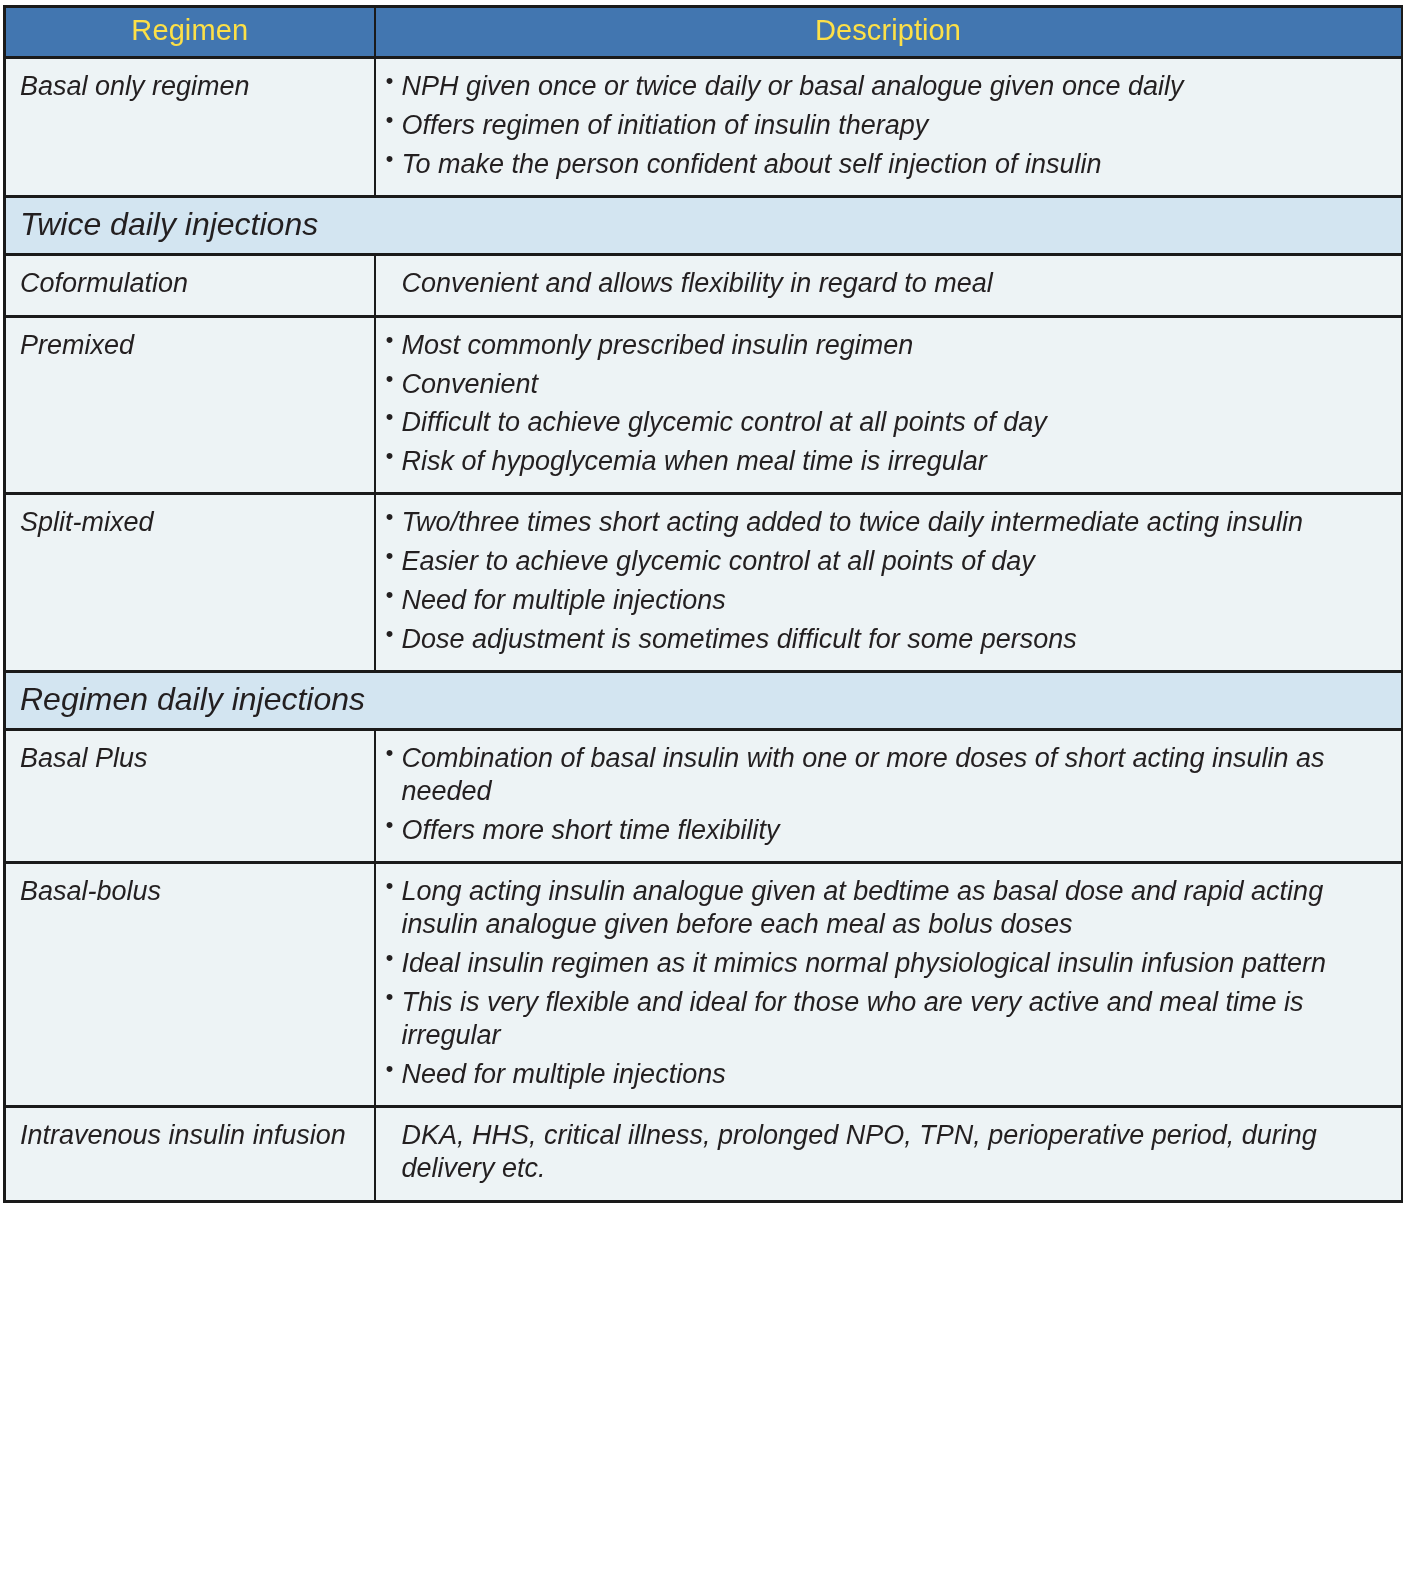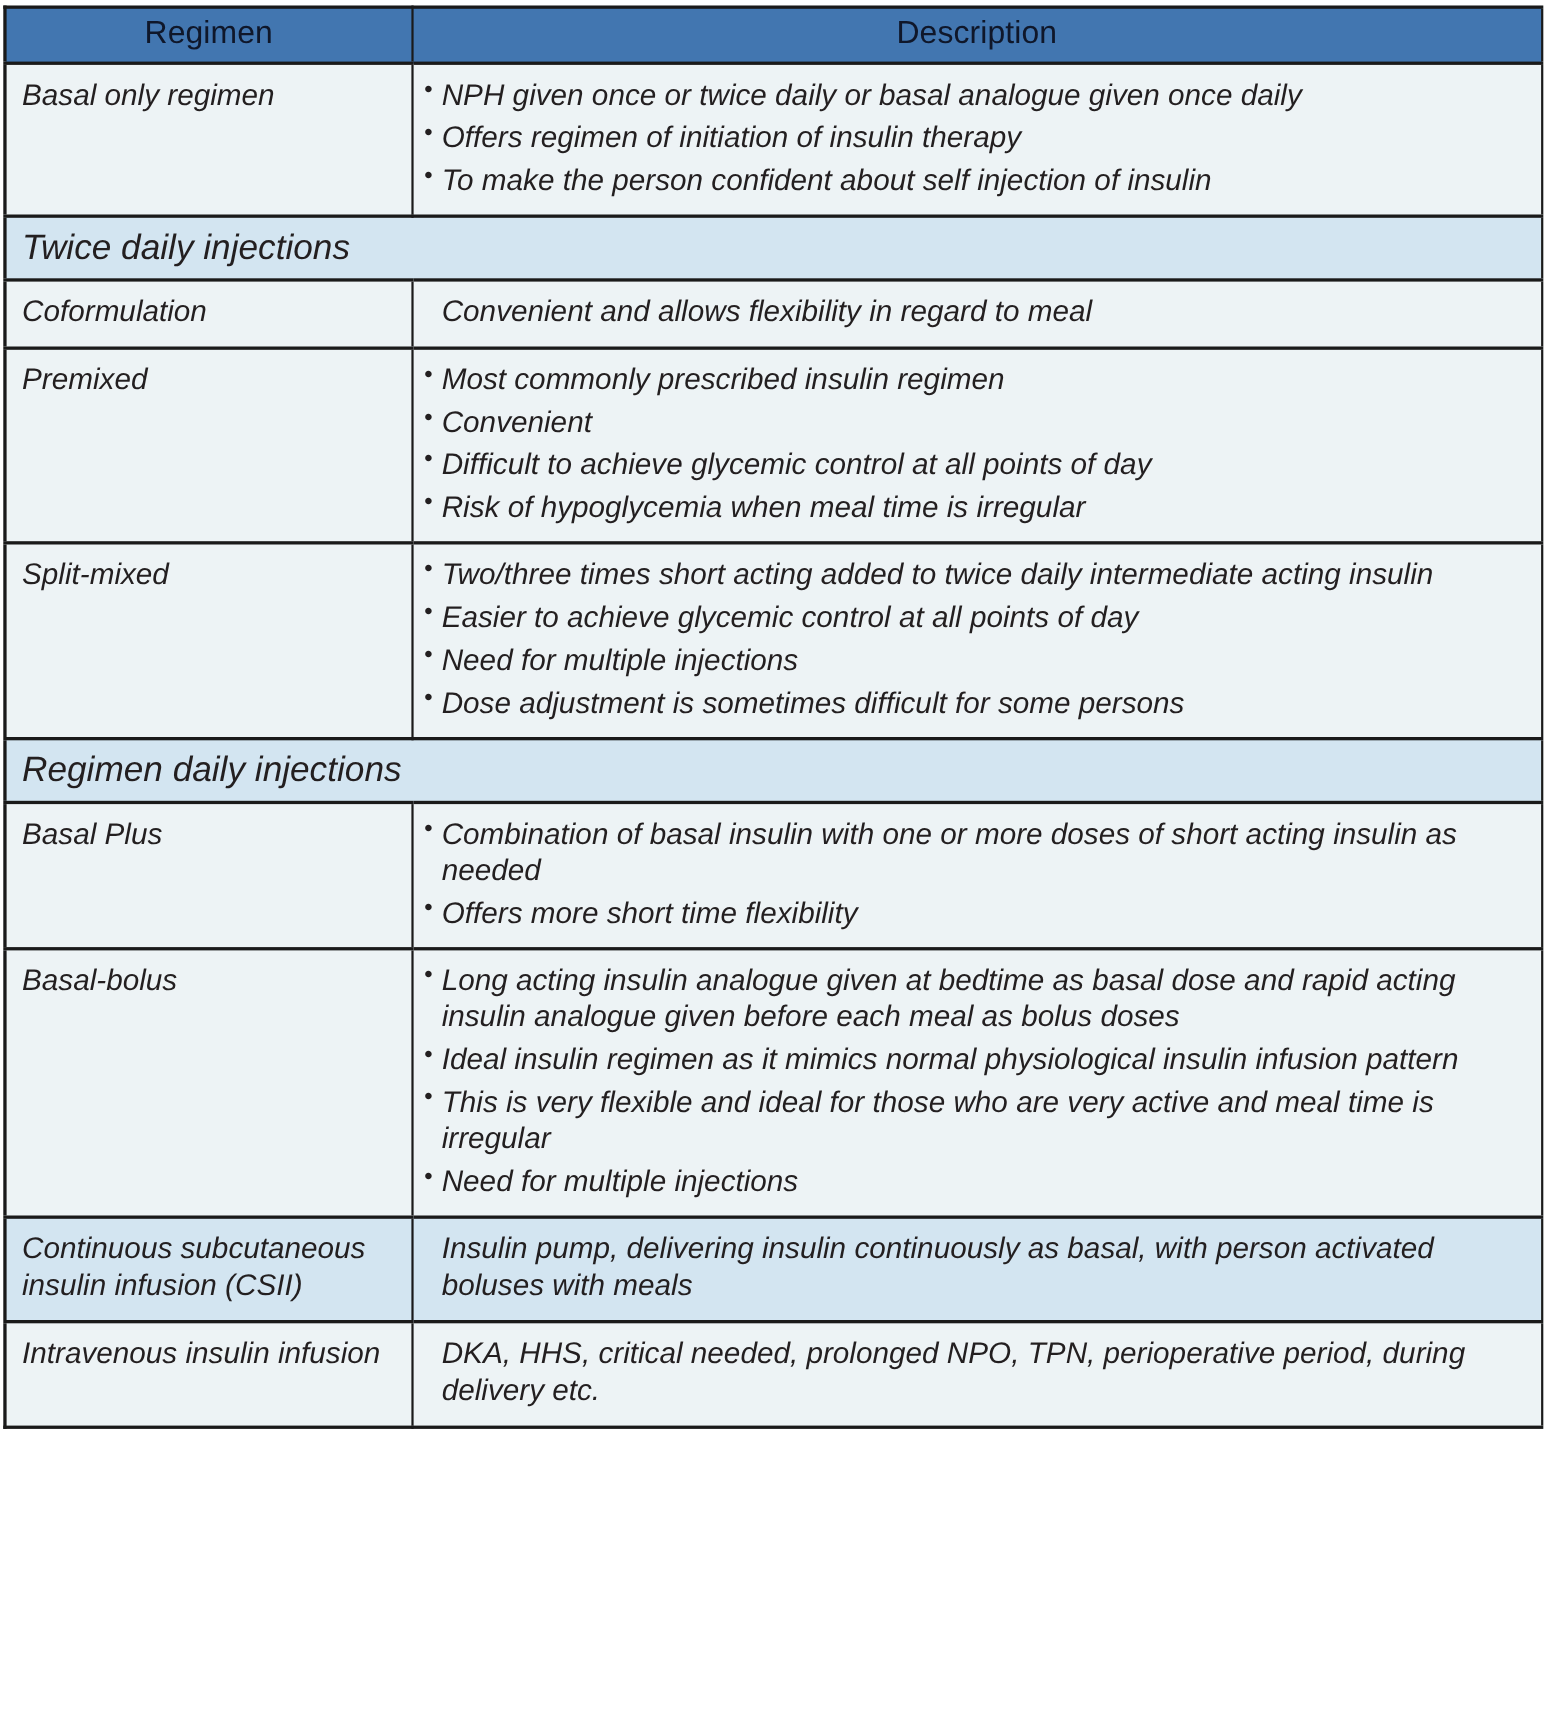--- a/index.html
+++ b/index.html
@@ -32,21 +32,21 @@
     border-top: 3px solid #1a1a1a;
     border-bottom: 3px solid #1a1a1a;
   }
 
   col.col-regimen { width: 370px; }
   col.col-desc    { width: 1027px; }
 
   
   thead th {
     background: #4276b0;
-    color: #0f172a;
+    color: #fde047;
     font-size: 29px;
     font-weight: normal;
     text-align: center;
     padding: 6px 0 9px 0;
     border-right: 2px solid #1a1a1a;
     border-bottom: 3px solid #1a1a1a;
     letter-spacing: 0.1px;
   }
   thead th:last-child { border-right: none; }
 
@@ -201,31 +201,23 @@
           </td>
           <td class="desc-cell">
             <ul class="bullets">
               <li>Long acting insulin analogue given at bedtime as basal dose and rapid acting insulin analogue given before each meal as bolus doses</li>
               <li>Ideal insulin regimen as it mimics normal physiological insulin infusion pattern</li>
               <li>This is very flexible and ideal for those who are very active and meal time is irregular</li>
               <li>Need for multiple injections</li>
             </ul>
           </td>
         </tr>
-        <tr class="data-row highlight-row">
-          <td class="regimen-cell">
-            <span class="regimen-label">Continuous subcutaneous insulin infusion (CSII)</span>
-          </td>
-          <td class="desc-cell">
-            <p class="plain">Insulin pump, delivering insulin continuously as basal, with person activated boluses with meals</p>
-          </td>
-        </tr>
         <tr class="data-row">
           <td class="regimen-cell">
             <span class="regimen-label">Intravenous insulin infusion</span>
           </td>
           <td class="desc-cell">
-            <p class="plain">DKA, HHS, critical needed, prolonged NPO, TPN, perioperative period, during delivery etc.</p>
+            <p class="plain">DKA, HHS, critical illness, prolonged NPO, TPN, perioperative period, during delivery etc.</p>
           </td>
         </tr>
       </tbody>
   </table>
 </div>
 
 </body></html>

